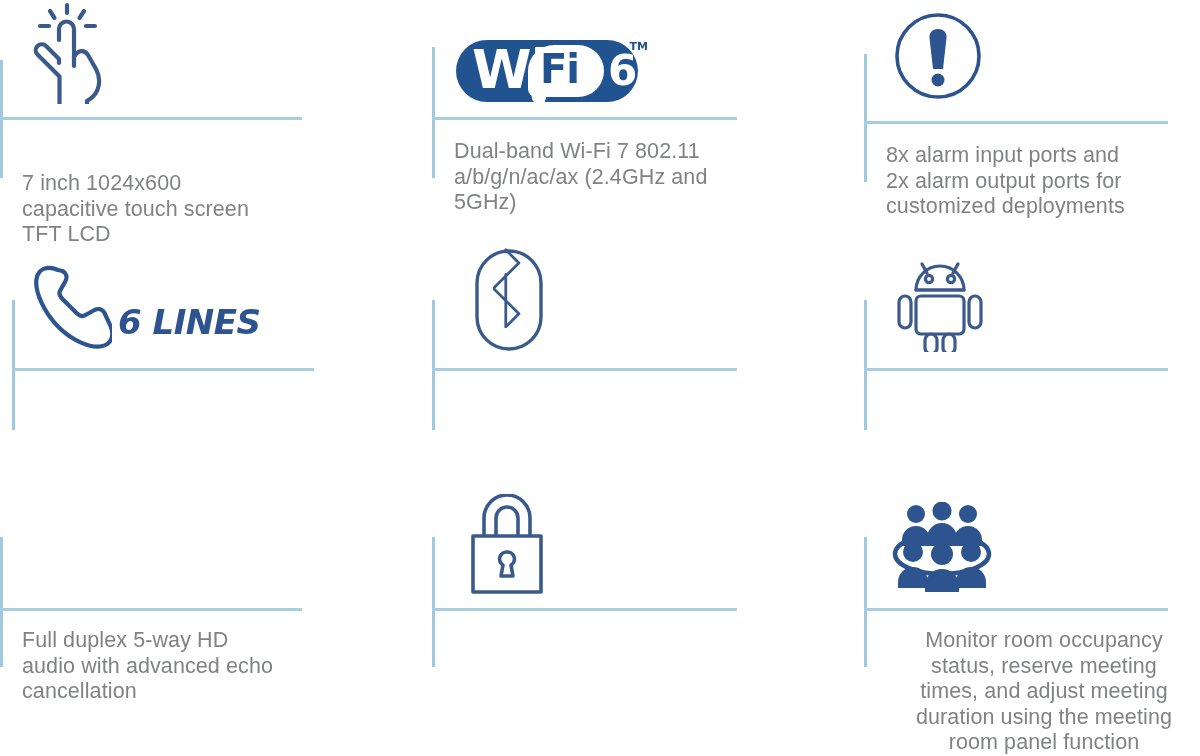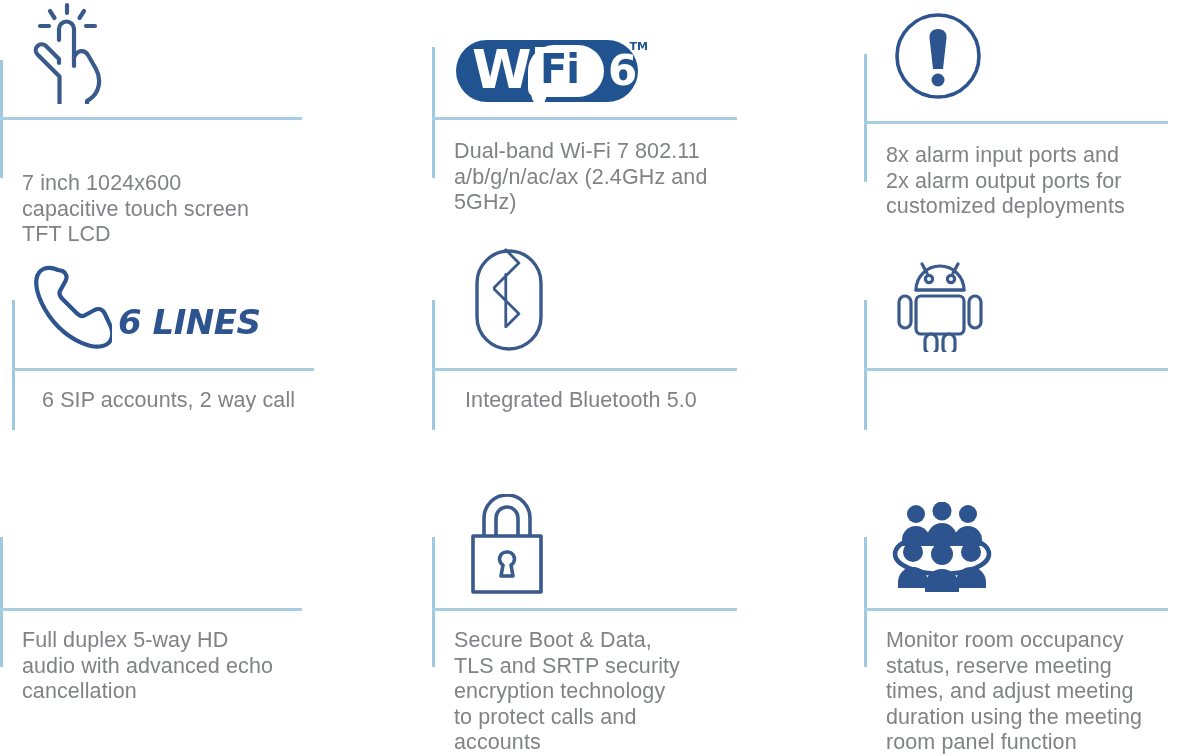--- a/index.html
+++ b/index.html
@@ -205,35 +205,33 @@
     <div class="vrule" style="left:0px; top:48px; height:130px;"></div>
     <div class="hrule" style="left:0px; top:116px; width:302px;"></div>
     <div class="icon-wrap" style="left:20px; top:8px; height:96px;">
       <span>
         <svg width="80" height="90" viewBox="0 0 80 90" fill="none">
           <path d="M26 8 C15 3 6 7 4.5 17 c-2 13 8 34 22 48 c14 14 33 22 44 19 c9-2 12-11 8-20 l-6-13 c-2-4-6-5-10-3 l-9 5 c-3 2-6 1-9-2 l-14-14 c-3-3-4-6-2-9 l5-9 c2-4 1-8-3-10 z" stroke="#2d548f" stroke-width="4.2" stroke-linejoin="round"></path>
         </svg>
       </span>
       <span class="lines-label">6 LINES</span>
     </div>
-    <div class="desc" style="left:30px; top:136px; width:300px;">6 SIP accounts, 2 way call</div>
   </div>
 
   <div class="cell" style="left:432px; top:252px; width:310px; height:200px;">
     <div class="vrule" style="left:0px; top:48px; height:130px;"></div>
     <div class="hrule" style="left:0px; top:116px; width:305px;"></div>
     <div class="icon-wrap" style="left:42px; top:0px; height:104px;">
       <span>
         <svg width="70" height="104" viewBox="0 0 70 104" fill="none">
           <rect x="3" y="3" width="64" height="98" rx="32" stroke="#3a5a8c" stroke-width="3.4"></rect>
           <path d="M29 20 l0 64 l16-16 l-30-30 M15 36 l30-30 l-16-16" stroke="#3a5a8c" stroke-width="3.4" stroke-linejoin="round" stroke-linecap="round" transform="translate(8,10) scale(0.82)"></path>
         </svg>
       </span>
     </div>
-    <div class="desc" style="left:33px; top:136px; width:300px;">Integrated Bluetooth 5.0</div>
   </div>
 
   <div class="cell" style="left:864px; top:252px; width:310px; height:240px;">
     <div class="vrule" style="left:0px; top:48px; height:130px;"></div>
     <div class="hrule" style="left:0px; top:116px; width:304px;"></div>
     <div class="icon-wrap" style="left:26px; top:0px; height:104px;">
       <span>
         <svg width="100" height="100" viewBox="0 0 100 100" fill="none">
           <g stroke="#3a5a8c" stroke-width="3.2" stroke-linejoin="round" stroke-linecap="round">
             <path d="M26 38 a24 24 0 0 1 48 0 z"></path>
@@ -269,28 +267,23 @@
         <svg width="78" height="102" viewBox="0 0 78 102" fill="none">
           <g stroke="#3a5a8c" stroke-width="3.6" stroke-linejoin="round">
             <path d="M16 42 L16 24 a23 23 0 0 1 46 0 L62 42"></path>
             <path d="M28 42 L28 24 a11 11 0 0 1 22 0 L50 42"></path>
             <rect x="5" y="42" width="68" height="56"></rect>
             <path d="M39 58 a7 7 0 0 0-4 13 l-2 11 h12 l-2-11 a7 7 0 0 0-4-13z"></path>
           </g>
         </svg>
       </span>
     </div>
-    <div class="desc" style="left:22px; top:136px; width:300px;">Secure Boot &amp; Data,
-TLS and SRTP security
-encryption technology
-to protect calls and
-accounts</div>
-  </div>
-
-  <div class="cell" style="left:864px; top:492px; width:336px; height:264px;">
+  </div>
+
+  <div class="cell" style="left:864px; top:492px; width:336px; height:264px;text-align:center;">
     <div class="vrule" style="left:0px; top:45px; height:130px;"></div>
     <div class="hrule" style="left:0px; top:116px; width:304px;"></div>
     <div class="icon-wrap" style="left:24px; top:8px; height:96px;">
       <span>
         <svg width="108" height="90" viewBox="0 0 108 90" fill="none">
           <g fill="#2d548f">
             <circle cx="28" cy="12" r="9"></circle>
             <path d="M14 38 a14 14 0 0 1 28 0 v6 h-28 z"></path>
             <circle cx="54" cy="9" r="9.5"></circle>
             <path d="M39 36 a15 15 0 0 1 30 0 v8 h-30 z"></path>

